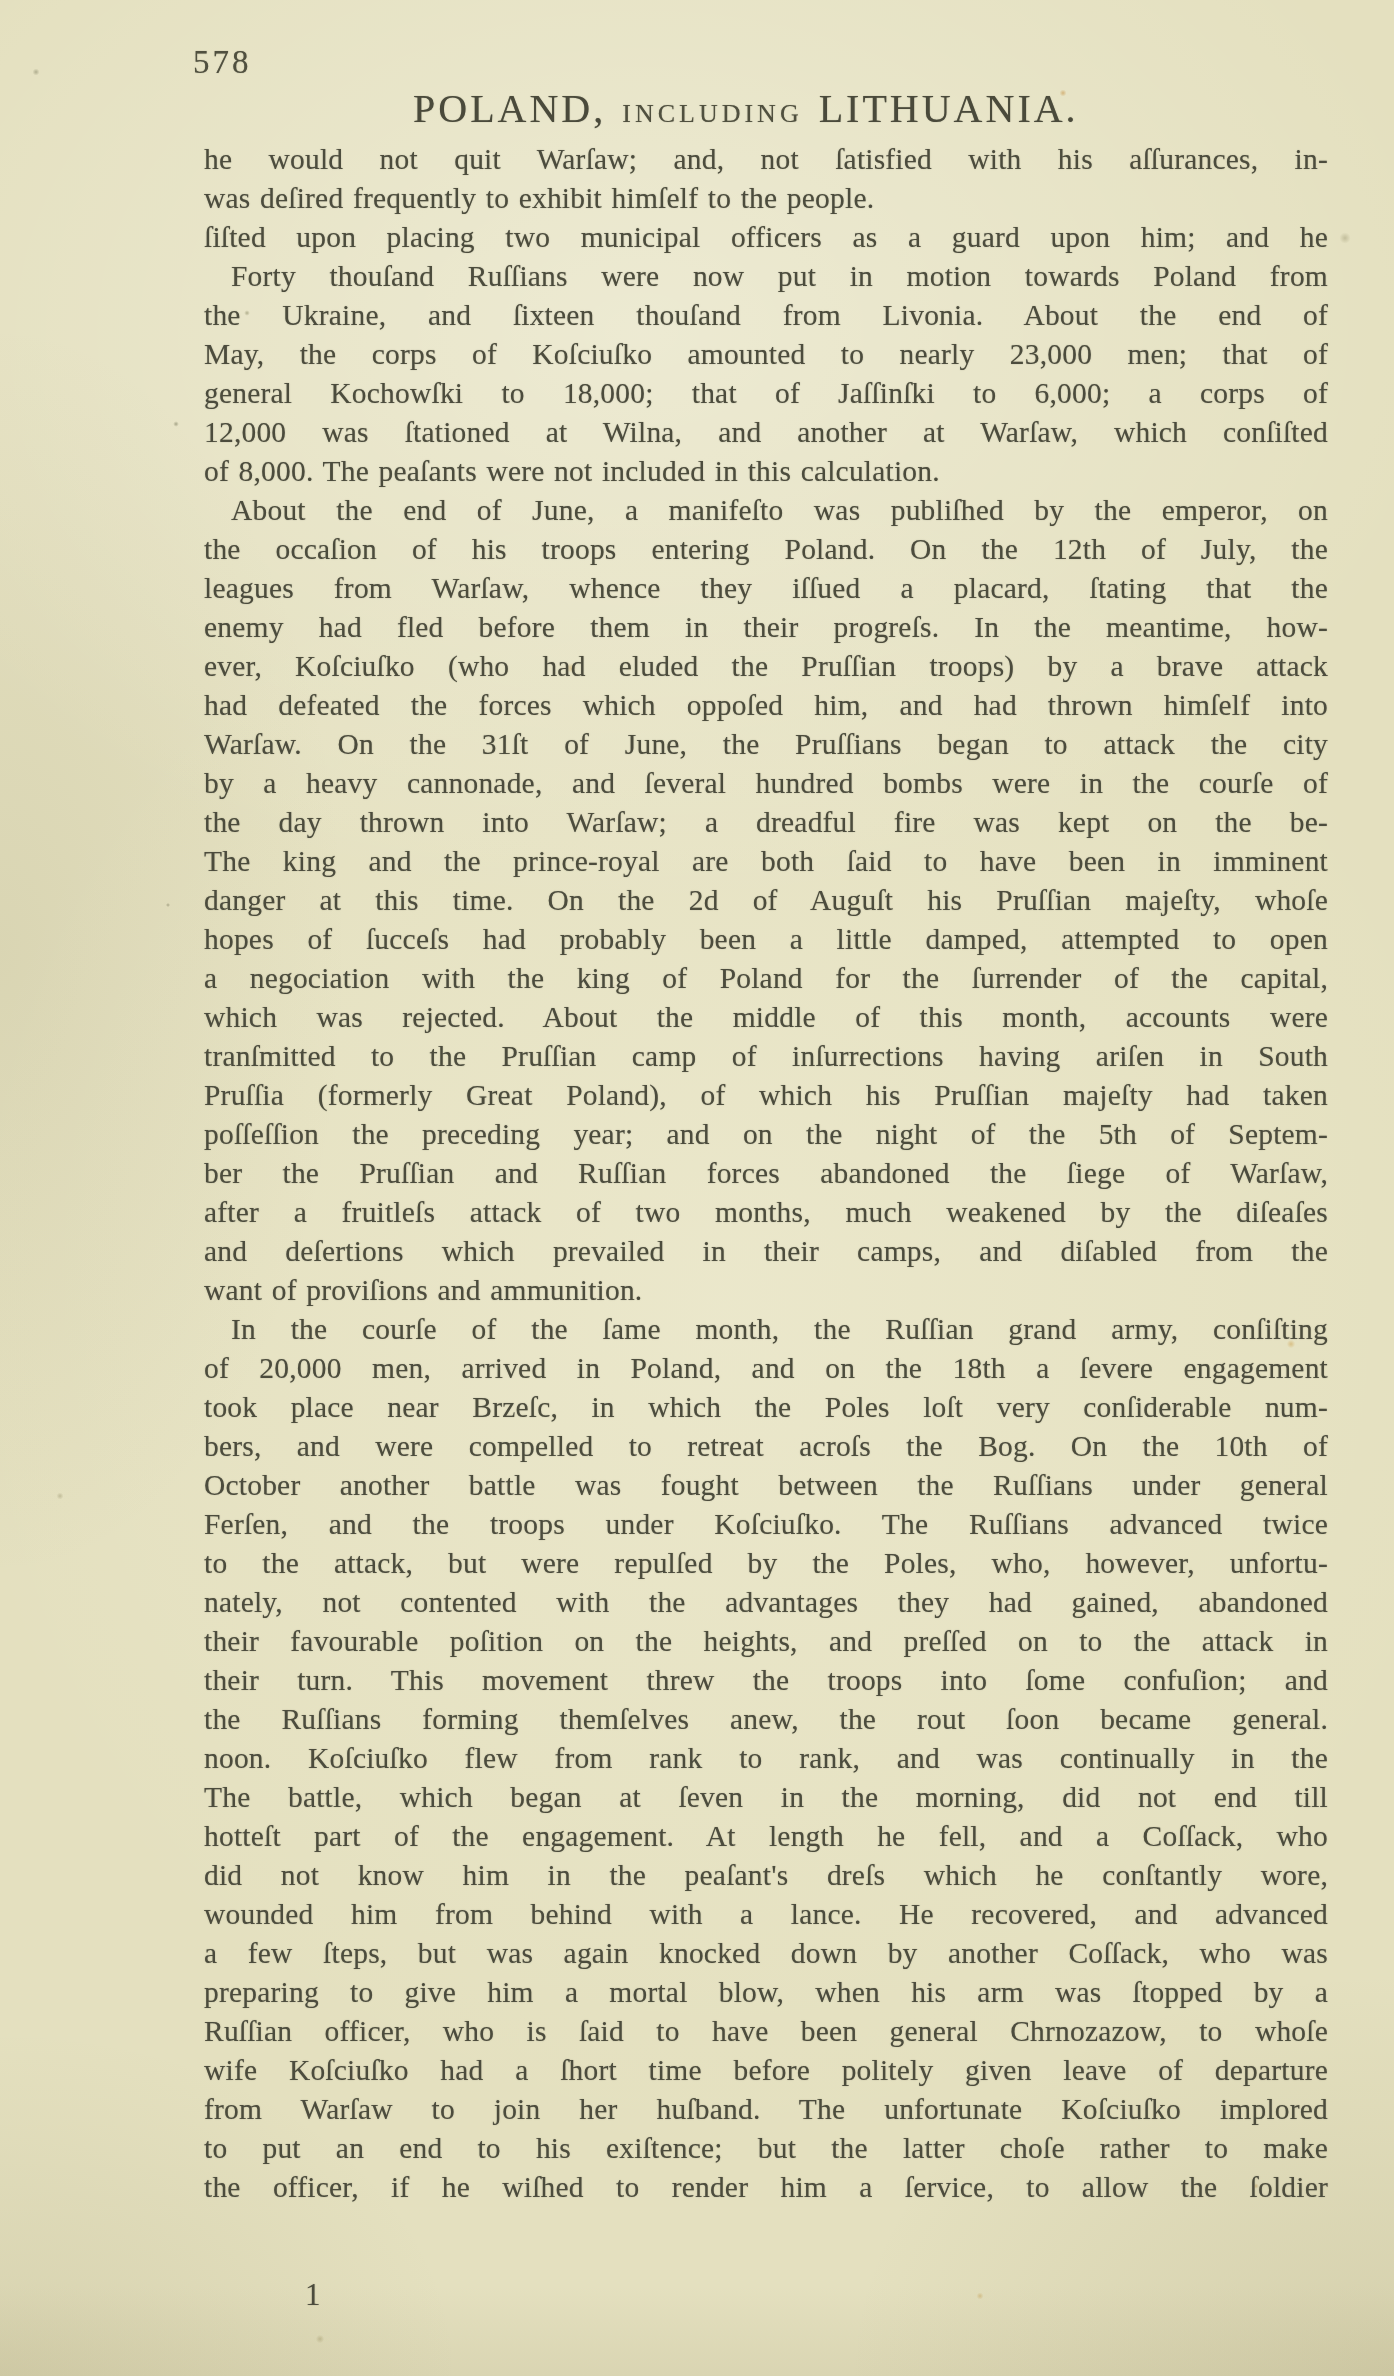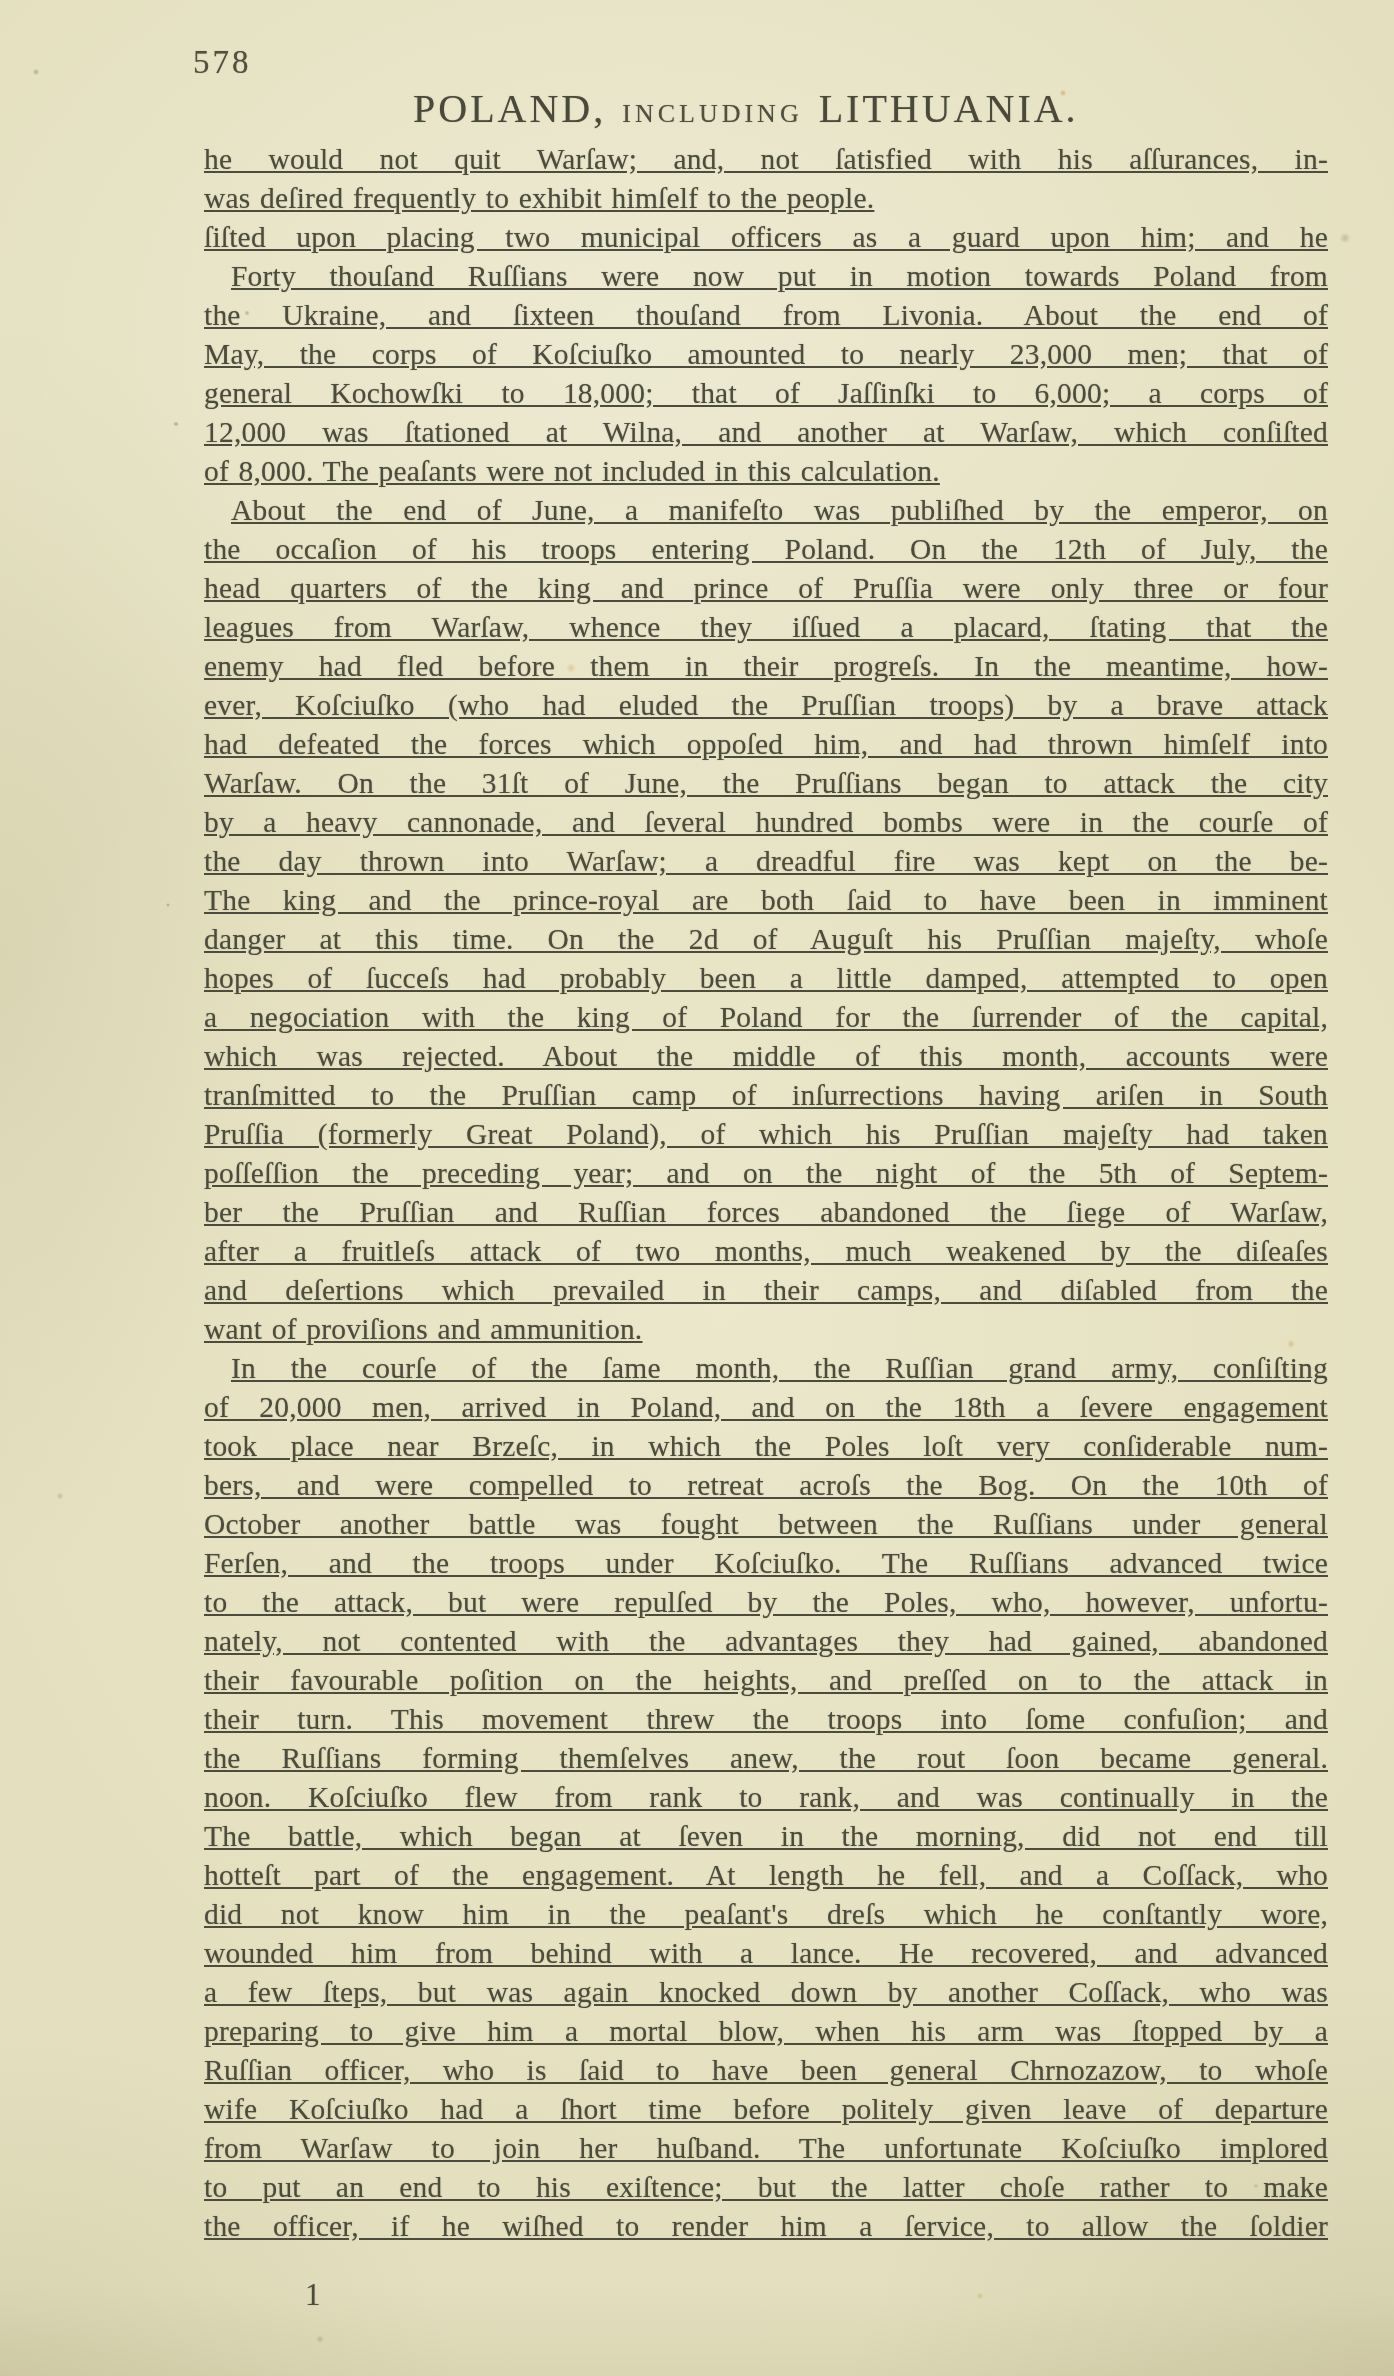--- a/index.html
+++ b/index.html
@@ -67,21 +67,20 @@
   .text-block {
     position: absolute;
     left: 204px;
     top: 140px;
     width: 1124px;
     font-size: 29.5px;
     line-height: 39px;
     text-shadow: 0 0 1.2px rgba(76,76,61,.45);
     word-spacing: 2px;
     letter-spacing: 0.2px;
-    text-decoration: underline;
   }
   .para { margin: 0; }
   .line {
     text-align: justify;
     text-align-last: justify;
     height: 39px;
     overflow: visible;
     white-space: nowrap;      
     text-align-last: justify;
   }
@@ -122,21 +121,20 @@
         <div class="line first justified">Forty thouſand Ruſſians were now put in motion towards Poland from</div>
         <div class="line justified">the Ukraine, and ſixteen thouſand from Livonia. About the end of</div>
         <div class="line justified">May, the corps of Koſciuſko amounted to nearly 23,000 men; that of</div>
         <div class="line justified">general Kochowſki to 18,000; that of Jaſſinſki to 6,000; a corps of</div>
         <div class="line justified">12,000 was ſtationed at Wilna, and another at Warſaw, which conſiſted</div>
         <div class="line last">of 8,000. The peaſants were not included in this calculation.</div>
       </div>
       <div class="para">
         <div class="line first justified">About the end of June, a manifeſto was publiſhed by the emperor, on</div>
         <div class="line justified">the occaſion of his troops entering Poland. On the 12th of July, the</div>
-        <div class="line justified">head quarters of the king and prince of Pruſſia were only three or four</div>
         <div class="line justified">leagues from Warſaw, whence they iſſued a placard, ſtating that the</div>
         <div class="line justified">enemy had fled before them in their progreſs. In the meantime, how-</div>
         <div class="line justified">ever, Koſciuſko (who had eluded the Pruſſian troops) by a brave attack</div>
         <div class="line justified">had defeated the forces which oppoſed him, and had thrown himſelf into</div>
         <div class="line justified">Warſaw. On the 31ſt of June, the Pruſſians began to attack the city</div>
         <div class="line justified">by a heavy cannonade, and ſeveral hundred bombs were in the courſe of</div>
         <div class="line justified">the day thrown into Warſaw; a dreadful fire was kept on the be-</div>
         <div class="line justified">The king and the prince-royal are both ſaid to have been in imminent</div>
         <div class="line justified">danger at this time. On the 2d of Auguſt his Pruſſian majeſty, whoſe</div>
         <div class="line justified">hopes of ſucceſs had probably been a little damped, attempted to open</div>

